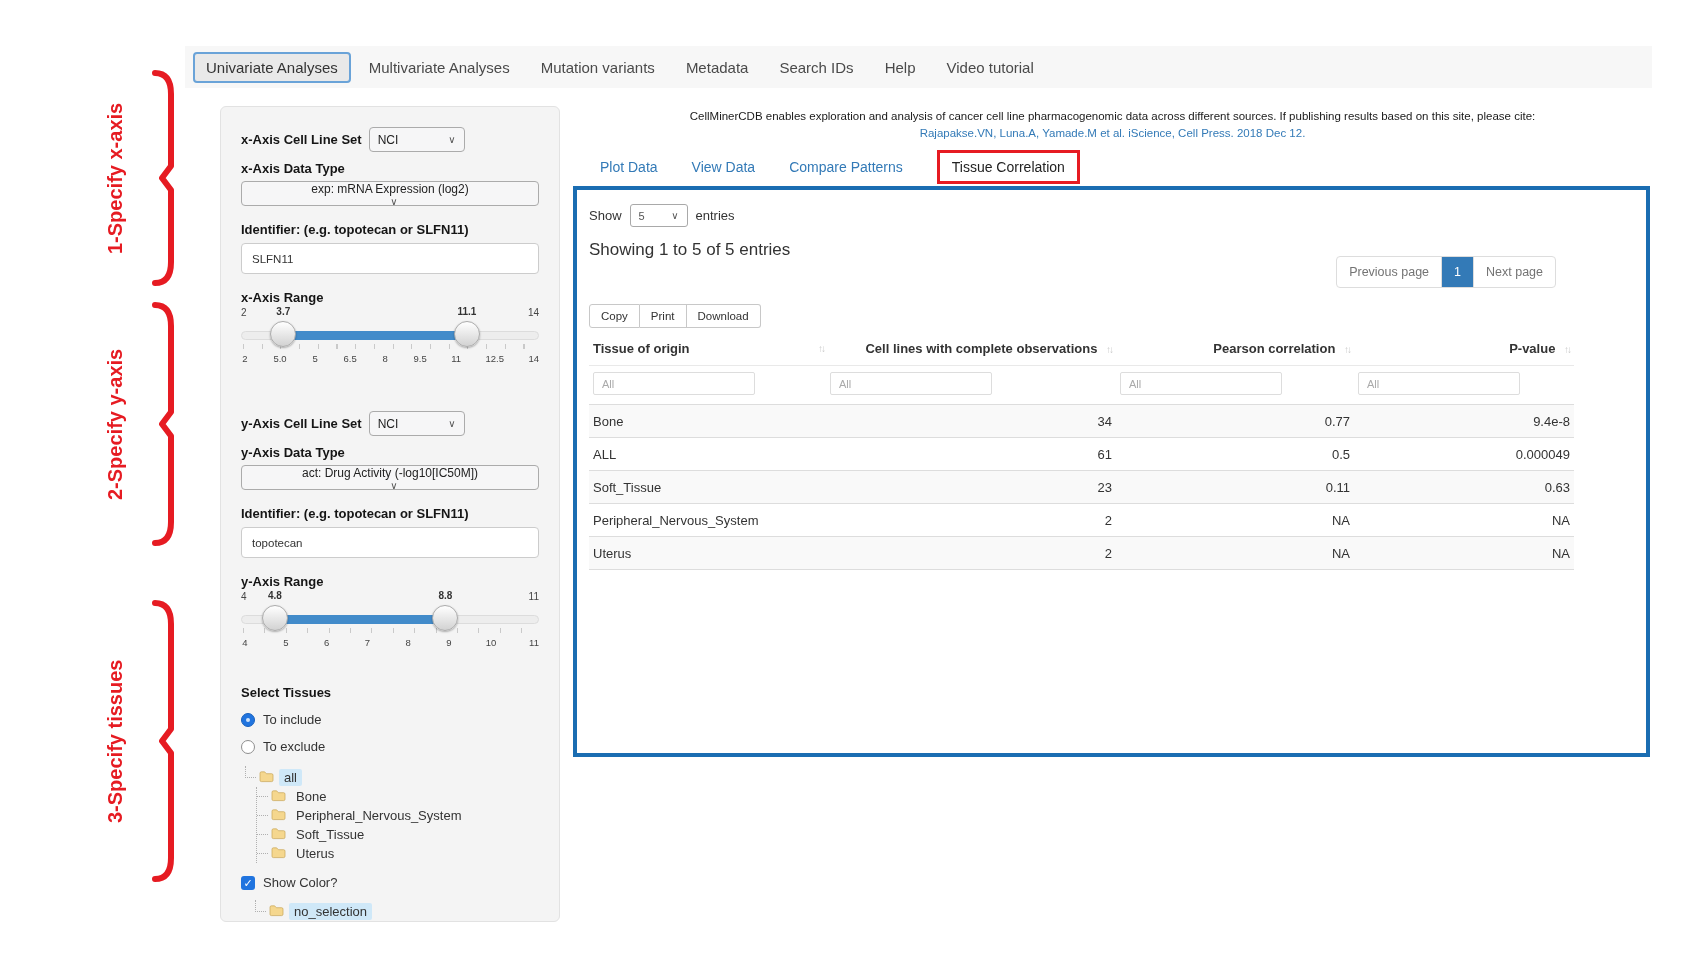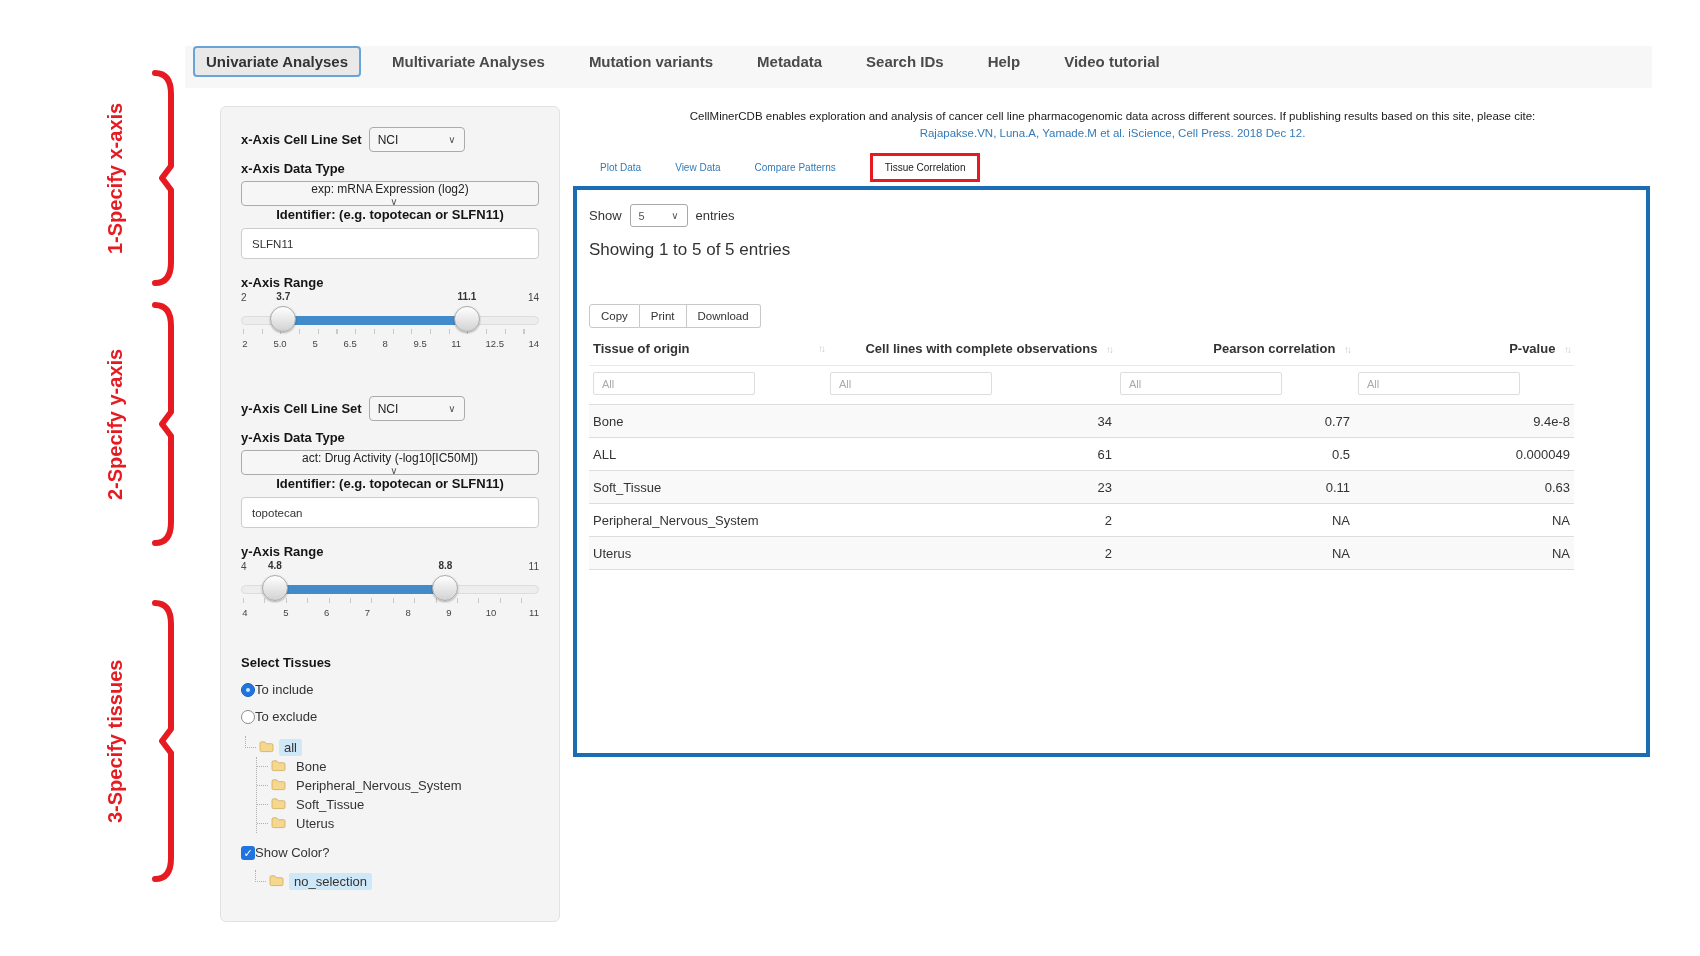--- a/index.html
+++ b/index.html
@@ -23,21 +23,21 @@
     position:absolute;left:0;top:0;height:100%;width:54px;
     writing-mode:vertical-rl;transform:rotate(180deg);
     text-align:center;line-height:54px;white-space:nowrap;
     font-size:20px;font-weight:bold;color:var(--annotation-red);
   }
   .annot svg{position:absolute;right:0;top:0;}
 
   
   .navbar{
     position:absolute;left:185px;top:46px;width:1467px;height:42px;
-    background:#f7f7f7;display:flex;align-items:flex-start;gap:18px;padding:0 8px;font-weight:bold;
+    background:#f7f7f7;display:flex;align-items:center;gap:5px;padding:0 8px;
   }
   .nav-tab{padding:7px 13px;font-size:15px;color:#4a4a4a;white-space:nowrap;cursor:default;}
   .nav-tab.active{background:#e9e9e9;border:2px solid var(--nav-active-border);border-radius:4px;color:#333;padding:5px 11px;}
 
   
   .sidebar{
     position:absolute;left:220px;top:106px;width:340px;height:816px;
     background:#f4f4f4;border:1px solid #e2e2e2;border-radius:6px;
     padding:20px;font-size:13px;color:#222;
   }
@@ -48,41 +48,41 @@
     display:flex;align-items:center;justify-content:space-between;
     padding:0 8px;font-size:12px;color:#222;background-clip:padding-box;
   }
   .sel .chev{font-size:10px;color:#555;margin-left:8px;}
   .sel.small{width:96px;margin-left:7px;}
   .sel.full{width:100%;margin-top:5px;flex-direction:column;}
   .txt-input{
     display:block;background:#fff;border:1px solid #ccc;border-radius:4px;height:31px;width:100%;
     padding:0 10px;font-size:11.5px;color:#333;font-family:inherit;margin-top:6px;
   }
-  .mt9{margin-top:9px;} .mt7{margin-top:1px;text-align:center;} .mt16{margin-top:16px;}
+  .mt9{margin-top:9px;} .mt7{margin-top:16px;} .mt16{margin-top:16px;}
   .mt24{margin-top:24px;} .mt14{margin-top:14px;} .mt12{margin-top:12px;}
 
   
   .slider{position:relative;height:80px;margin-top:2px;}
   .sl-min{position:absolute;left:0;top:0;font-size:10px;color:#444;}
   .sl-max{position:absolute;right:0;top:0;font-size:10px;color:#444;}
   .sl-val{position:absolute;top:-1px;transform:translateX(-50%);font-size:10px;font-weight:bold;color:#333;}
   .sl-track{position:absolute;top:24px;left:0;right:0;height:9px;background:#ededed;border:1px solid #dcdcdc;border-radius:6px;}
   .sl-fill{position:absolute;top:24px;height:9px;background:var(--slider-fill-blue);}
   .sl-handle{
     position:absolute;top:14px;width:26px;height:26px;border-radius:50%;
     background:linear-gradient(#ffffff,#d2d2d2);border:1px solid #ababab;
     transform:translateX(-50%);box-shadow:0 1px 2px rgba(0,0,0,.3);
   }
   .sl-grid{position:absolute;top:37px;left:2px;right:2px;height:5px;}
   .sl-ticks{position:absolute;top:46px;left:0;right:0;display:flex;justify-content:space-between;font-size:9.5px;color:#444;}
   .sl-ticks span{min-width:8px;text-align:center;}
 
   
-  .choice-row{display:flex;align-items:center;font-size:13px;color:#333;}
+  .choice-row{display:flex;align-items:center;gap:8px;font-size:13px;color:#333;}
   .radio{width:14px;height:14px;border-radius:50%;position:relative;flex:0 0 auto;}
   .radio.on{background:#2074df;border:1px solid #1861bd;}
   .radio.on::after{content:"";position:absolute;left:4px;top:4px;width:4px;height:4px;border-radius:50%;background:#cfe3fb;}
   .radio.off{background:#fff;border:1px solid #8e8e8e;}
   .chk{width:14px;height:14px;background:#2074df;border-radius:3px;color:#fff;font-size:11px;line-height:14px;text-align:center;flex:0 0 auto;}
 
   
   .tree{font-size:13px;color:#333;}
   .tree-row{display:flex;align-items:center;height:19px;}
   .elbow{width:11px;height:12px;border-left:1px dotted #b0b0b0;border-bottom:1px dotted #b0b0b0;margin:-8px 3px 4px 4px;flex:0 0 auto;}
@@ -90,21 +90,21 @@
   .tree-kid{position:relative;padding-left:14px;display:flex;align-items:center;height:19px;}
   .tree-kid::before{content:"";position:absolute;left:0;top:9px;width:11px;border-top:1px dotted #b0b0b0;}
   .node-label{margin-left:5px;padding:1px 5px;border-radius:2px;white-space:nowrap;}
   .node-label.hl{background:var(--tree-highlight);}
   .folder{flex:0 0 auto;display:inline-block;}
 
   
   .citation{position:absolute;left:575px;top:108px;width:1075px;text-align:center;font-size:11.5px;color:#1a1a1a;line-height:17px;}
   .citation .ref{color:var(--accent-blue);}
 
-  .subtabs{position:absolute;left:600px;top:148px;height:38px;display:flex;align-items:center;gap:34px;font-size:10px;}
+  .subtabs{position:absolute;left:600px;top:148px;height:38px;display:flex;align-items:center;gap:34px;font-size:14px;}
   .subtab{color:var(--accent-blue);white-space:nowrap;}
   .subtab.active{color:#222;border:3px solid var(--annotation-red);padding:6px 12px;}
 
   .panel{
     position:absolute;left:573px;top:186px;width:1077px;height:571px;
     background:#fff;border:4px solid var(--panel-border-blue);
   }
   .show-row{position:absolute;top:14px;left:12px;display:flex;align-items:center;gap:8px;font-size:13px;color:#333;}
   .mini-select{width:58px;height:23px;border:1px solid #a9a9a9;border-radius:3px;background:#fff;display:flex;align-items:center;justify-content:space-between;padding:0 8px;font-size:11px;color:#555;}
   .mini-select .chev{font-size:10px;color:#555;}
@@ -325,20 +325,25 @@
     <span>Show</span>
     <div class="mini-select">
       <span>5</span>
       <span class="chev">∨</span>
     </div>
     <span>entries</span>
   </div>
 
   <div class="showing">Showing 1 to 5 of 5 entries</div>
 
+  <div class="pager">
+    <span class="pg">Previous page</span>
+    <span class="pg num">1</span>
+    <span class="pg">Next page</span>
+  </div>
 
   <div class="btn-group">
     <span class="tbtn">Copy</span>
     <span class="tbtn">Print</span>
     <span class="tbtn">Download</span>
   </div>
 
   <table class="dtable">
     <colgroup>
         <col style="width:237px">

